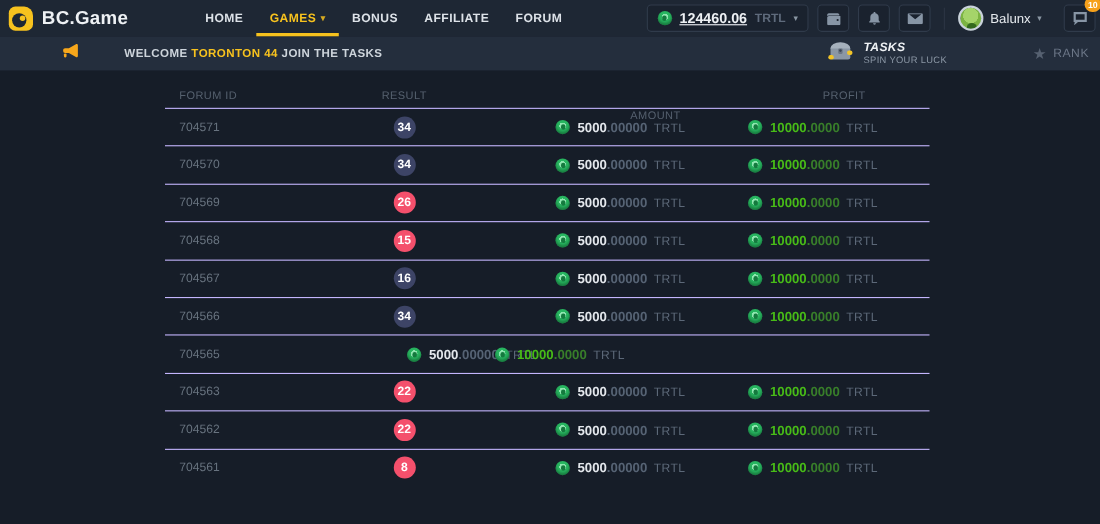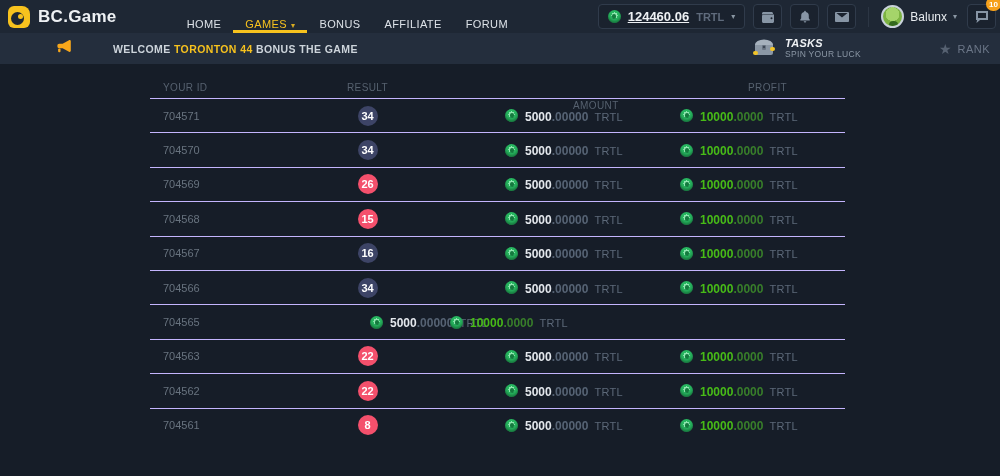--- a/index.html
+++ b/index.html
@@ -14,36 +14,36 @@
     background:#161d28;color:#dfe4ea;position:relative;
   }
   
   .navbar{height:33px;background:#1e2734;display:flex;align-items:stretch;padding:0 0 0 8px;position:relative;}
   .logo{display:flex;align-items:center;gap:8px;padding:0 10px 0 0;cursor:pointer;}
   .logo-mark{width:22px;height:22px;background:var(--yellow);border-radius:6px 8px 6px 6px;position:relative;}
   .logo-mark::before{content:"";position:absolute;left:3px;bottom:3px;width:13px;height:13px;background:#1e2734;border-radius:50%;}
   .logo-mark::after{content:"";position:absolute;left:10px;bottom:9px;width:5px;height:5px;background:var(--yellow);border-radius:50%;}
   .logo-text{font-size:17px;font-weight:bold;color:#eef1f4;letter-spacing:.3px;}
   .nav-items{display:flex;align-items:stretch;margin-left:48px;}
-  .nav-item{display:flex;align-items:flex-end;gap:4px;padding:0 12px;font-size:11px;font-weight:normal;color:#dde2e8;letter-spacing:.4px;cursor:pointer;border-bottom:3px solid transparent;padding-top:3px;}
+  .nav-item{display:flex;align-items:center;gap:4px;padding:0 12px;font-size:11px;font-weight:bold;color:#dde2e8;letter-spacing:.4px;cursor:pointer;border-bottom:3px solid transparent;padding-top:3px;}
   .nav-item.active{color:var(--yellow);border-bottom-color:var(--yellow);}
   .caret{font-size:8px;color:#8a96a3;line-height:1;}
   .nav-item.active .caret{color:var(--yellow);opacity:.85;}
   .nav-right{margin-left:auto;display:flex;align-items:center;gap:8px;padding-right:4px;}
   .balance-box{display:flex;align-items:center;gap:7px;background:#1a222e;border:1px solid #303b4b;border-radius:4px;height:25px;padding:0 9px;cursor:pointer;}
   .balance-amt{font-size:13px;font-weight:bold;color:#eef1f4;text-decoration:underline;}
   .balance-cur{font-size:11px;font-weight:bold;color:#5f6b7c;}
   .icon-btn{width:29px;height:25px;border:1px solid #303b4b;border-radius:4px;background:#1a222e;display:flex;align-items:center;justify-content:center;cursor:pointer;position:relative;}
   .icon-btn svg{display:block;}
   .vdiv{width:1px;height:20px;background:#2c3644;margin:0 4px;}
   .user-chip{display:flex;align-items:center;gap:6px;cursor:pointer;}
   .avatar{width:23px;height:23px;border-radius:50%;background:radial-gradient(circle at 50% 38%,#a5d46a 0 45%,#7cb342 46% 100%);border:2px solid #c9d2da;position:relative;overflow:hidden;}
   .avatar::after{content:"";position:absolute;left:6px;bottom:-2px;width:9px;height:7px;background:#33691e;border-radius:50% 50% 0 0;}
   .user-name{font-size:12px;color:#e6eaee;}
-  .chat-btn{margin-left:2px;}
+  .chat-btn{margin-left:12px;}
   .chat-badge{position:absolute;top:-8px;right:-6px;min-width:15px;height:14px;background:#f7a11b;color:#fff;border-radius:8px;font-size:8px;font-weight:bold;display:flex;align-items:center;justify-content:center;padding:0 3px;}
   
   .banner{height:31px;background:#242e3d;display:flex;align-items:center;padding:0 10px 0 55px;}
   .banner-text{margin-left:40px;font-size:10.5px;font-weight:bold;letter-spacing:.4px;color:#cdd4db;}
   .banner-text .uname{color:var(--yellow);}
   .banner-right{margin-left:auto;display:flex;align-items:center;}
   .tasks{display:flex;align-items:center;gap:8px;cursor:pointer;}
   .tasks-labels{display:flex;flex-direction:column;line-height:1.15;}
   .tasks-title{font-size:11px;font-weight:bold;font-style:italic;color:#eef1f4;letter-spacing:.3px;}
   .tasks-sub{font-size:8.5px;color:#8b97a5;letter-spacing:.3px;}
@@ -146,21 +146,21 @@
   </div>
 </div>
 
 <div class="banner">
   <span>
     <svg width="18" height="15" viewBox="0 0 18 15">
         <path fill="#f7a71b" d="M14 1.2c.8-.5 1.8.1 1.8 1v9.6c0 .9-1 1.5-1.8 1l-6.4-3.6H4.2A1.8 1.8 0 0 1 2.4 7.4V6.6c0-1 .8-1.8 1.8-1.8h3.4L14 1.2z"></path>
         <rect x="3.1" y="9.6" width="2.4" height="3.6" rx="1" fill="#f7a71b"></rect>
       </svg>
   </span>
-  <span class="banner-text"><span>WELCOME </span><span class="uname">TORONTON 44</span><span> BONUS THE GAME</span></span>
+  <span class="banner-text"><span>WELCOME </span><span class="uname">TORONTON 44</span><span> JOIN THE TASKS</span></span>
   <div class="banner-right">
     <div class="tasks">
       <span>
         <svg width="26" height="22" viewBox="0 0 26 22">
             <rect x="4" y="7" width="18" height="12" rx="2" fill="#8b97a5"></rect>
             <path d="M4 9a9 5.5 0 0 1 18 0z" fill="#a6b1bd"></path>
             <rect x="11" y="9" width="4" height="5" rx="1" fill="#6b7685"></rect>
             <circle cx="13" cy="11" r="1.2" fill="#3e4756"></circle>
             <rect x="2" y="15" width="5" height="4" rx="2" fill="#f2c428"></rect>
             <rect x="19" y="11" width="5" height="4" rx="2" fill="#f2c428"></rect>
@@ -173,21 +173,21 @@
     </div>
     <div class="rank">
       <span class="star">★</span>
       <span class="rank-label">RANK</span>
     </div>
   </div>
 </div>
 
 <div class="table-wrap">
   <div class="thead">
-    <div class="th c-id">YOUR ID</div>
+    <div class="th c-id">FORUM ID</div>
     <div class="th c-res">RESULT</div>
     <div class="th c-amt">AMOUNT</div>
     <div class="th c-pro">PROFIT</div>
   </div>
   <div id="tbody">
   <div class="trow">
     <div class="cell-id">704571</div>
     <div class="cell-res">
       <span class="badge navy">34</span>
     </div>

